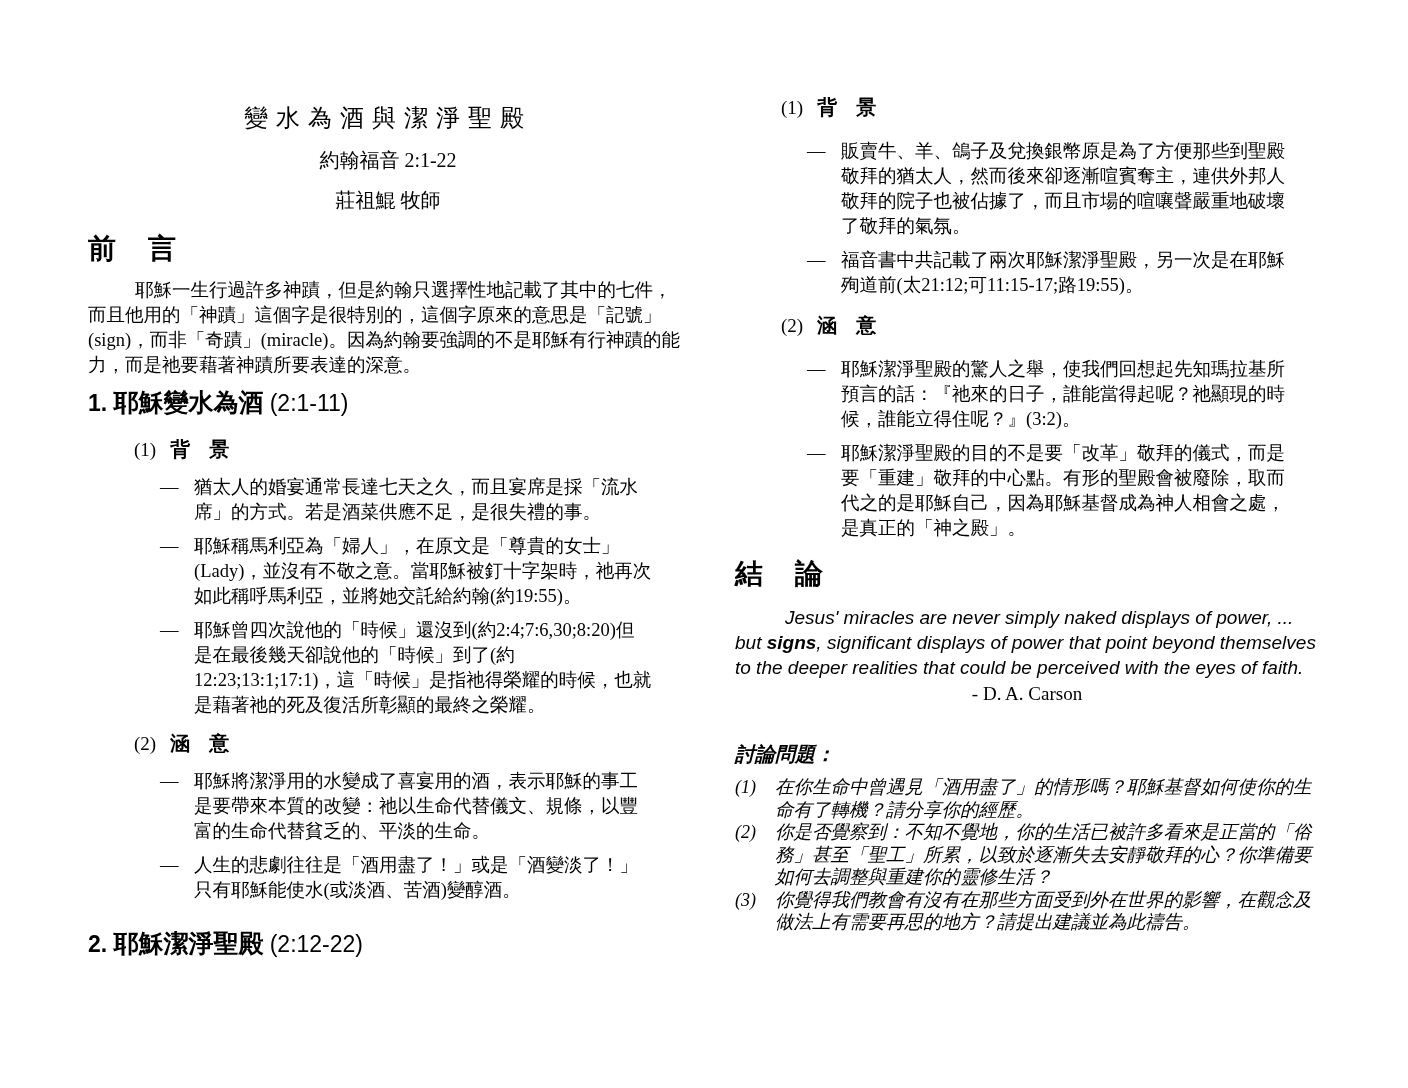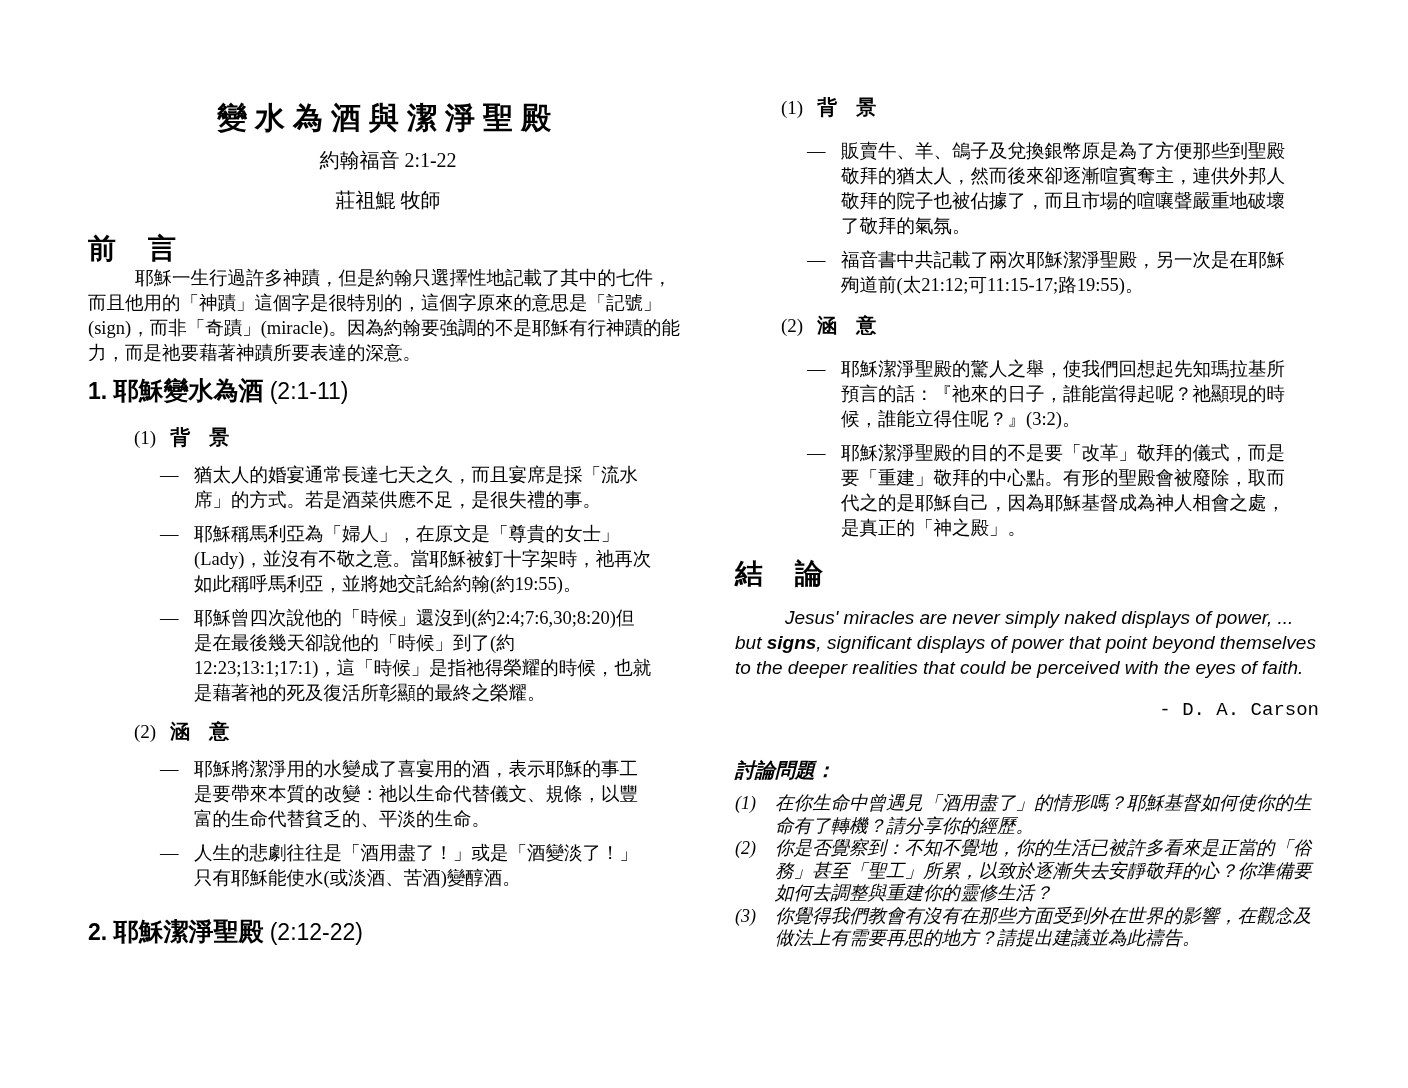--- a/index.html
+++ b/index.html
@@ -18,43 +18,44 @@
   }
   .col {
     position: absolute;
     top: 0;
   }
   .col-left  { left: 88px;  width: 600px; }
   .col-right { left: 735px; width: 600px; }
 
   .doc-title {
     margin-top: 100px;
-    font-size: 30px;
+    font-size: 24px;
     line-height: 36px;
-    font-weight: bold;
+    font-weight: normal;
     text-align: center;
     letter-spacing: 8px;
   }
   .center-line {
     text-align: center;
     font-size: 20px;
     line-height: 24px;
   }
   .scripture { margin-top: 12px; }
   .author    { margin-top: 16px; }
 
   .big-head {
     font-size: 28px;
     line-height: 34px;
     font-weight: bold;
     letter-spacing: 2px;
   }
   .intro-head { margin-top: 20px; }
 
   .body-par {
+    margin-top: 12px;
     font-size: 18.5px;
     line-height: 25px;
     text-indent: 47px;
     text-align: left;
   }
 
   .sec-head {
     margin-top: 10px;
     font-size: 25px;
     line-height: 30px;
@@ -108,24 +109,24 @@
     margin-top: 14px;
     width: 584px;
     font-family: "Liberation Sans", sans-serif;
     font-style: italic;
     font-size: 19px;
     line-height: 25px;
     text-indent: 50px;
   }
   .quote .q-bold { font-weight: bold; }
   .quote-attr {
-    margin-top: 18px;
+    margin-top: 2px;
     padding-right: 16px;
-    text-align: right;
-    font-family: Liberation Mono, monospace;
+    text-align: center;
+    font-family: Liberation Serif, serif;
     font-size: 19px;
     line-height: 24px;
   }
 
   .disc-head {
     margin-top: 34px;
     font-size: 20px;
     line-height: 28px;
     font-weight: bold;
     font-style: italic;

